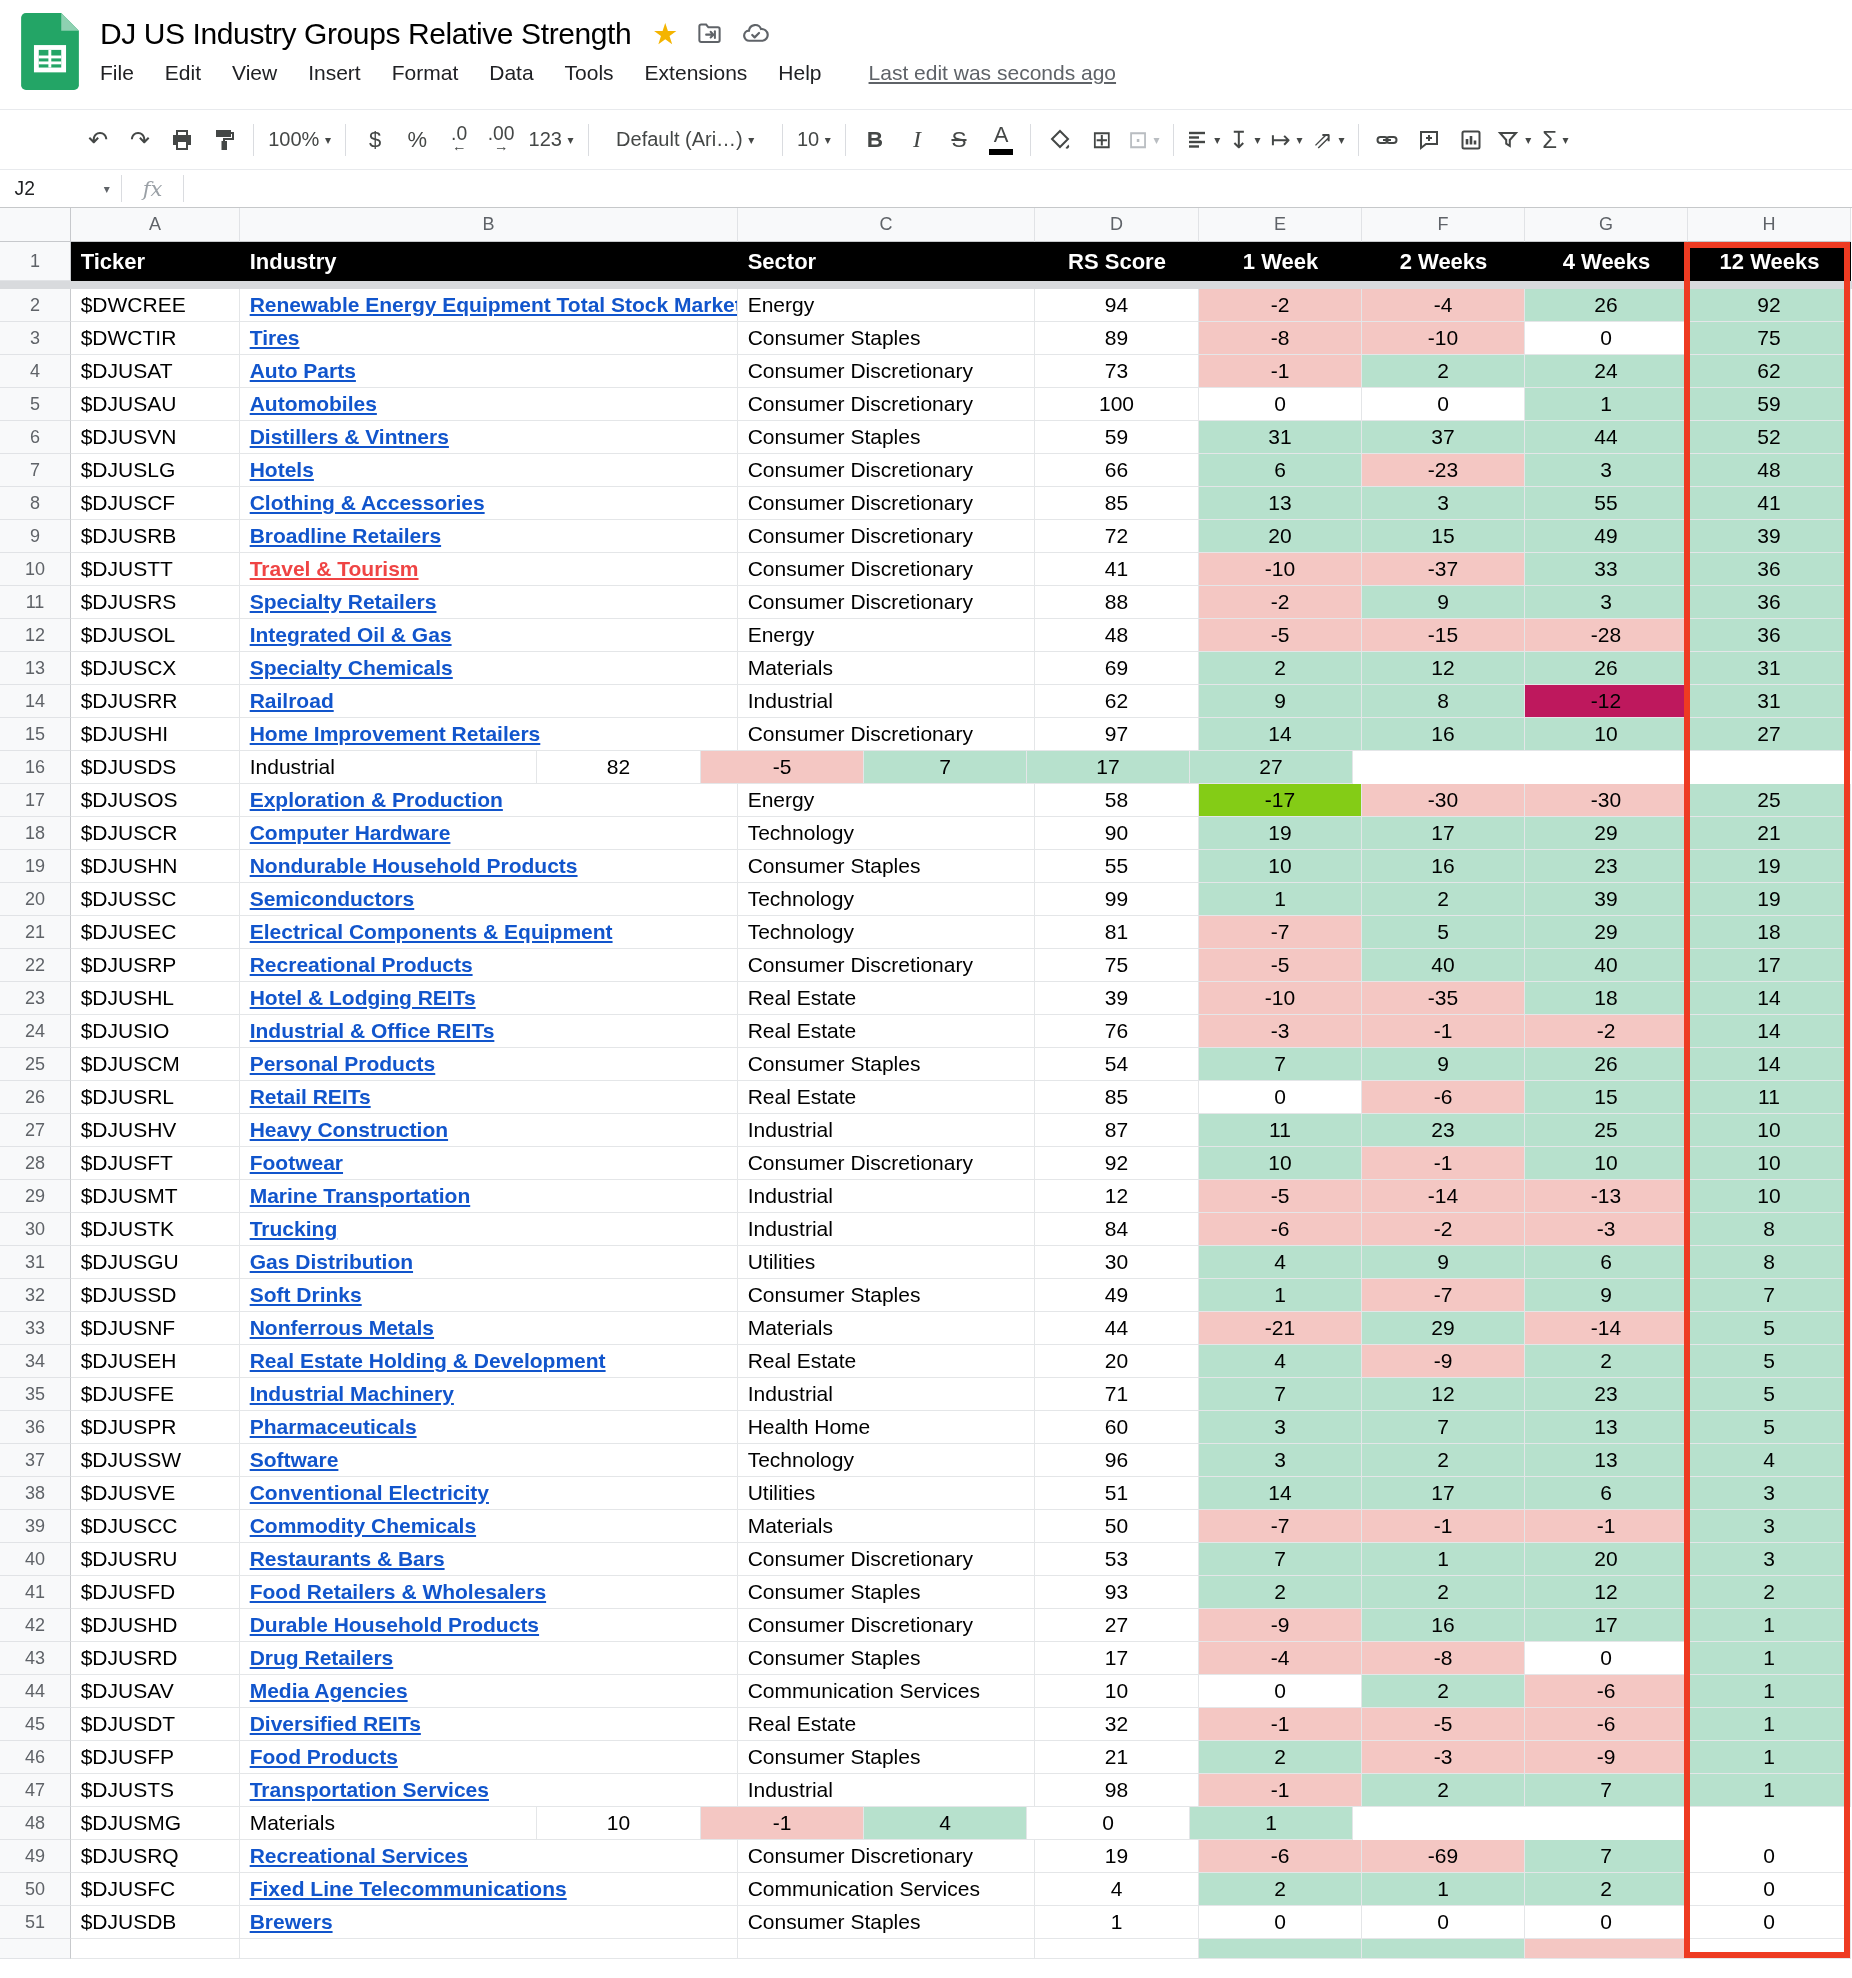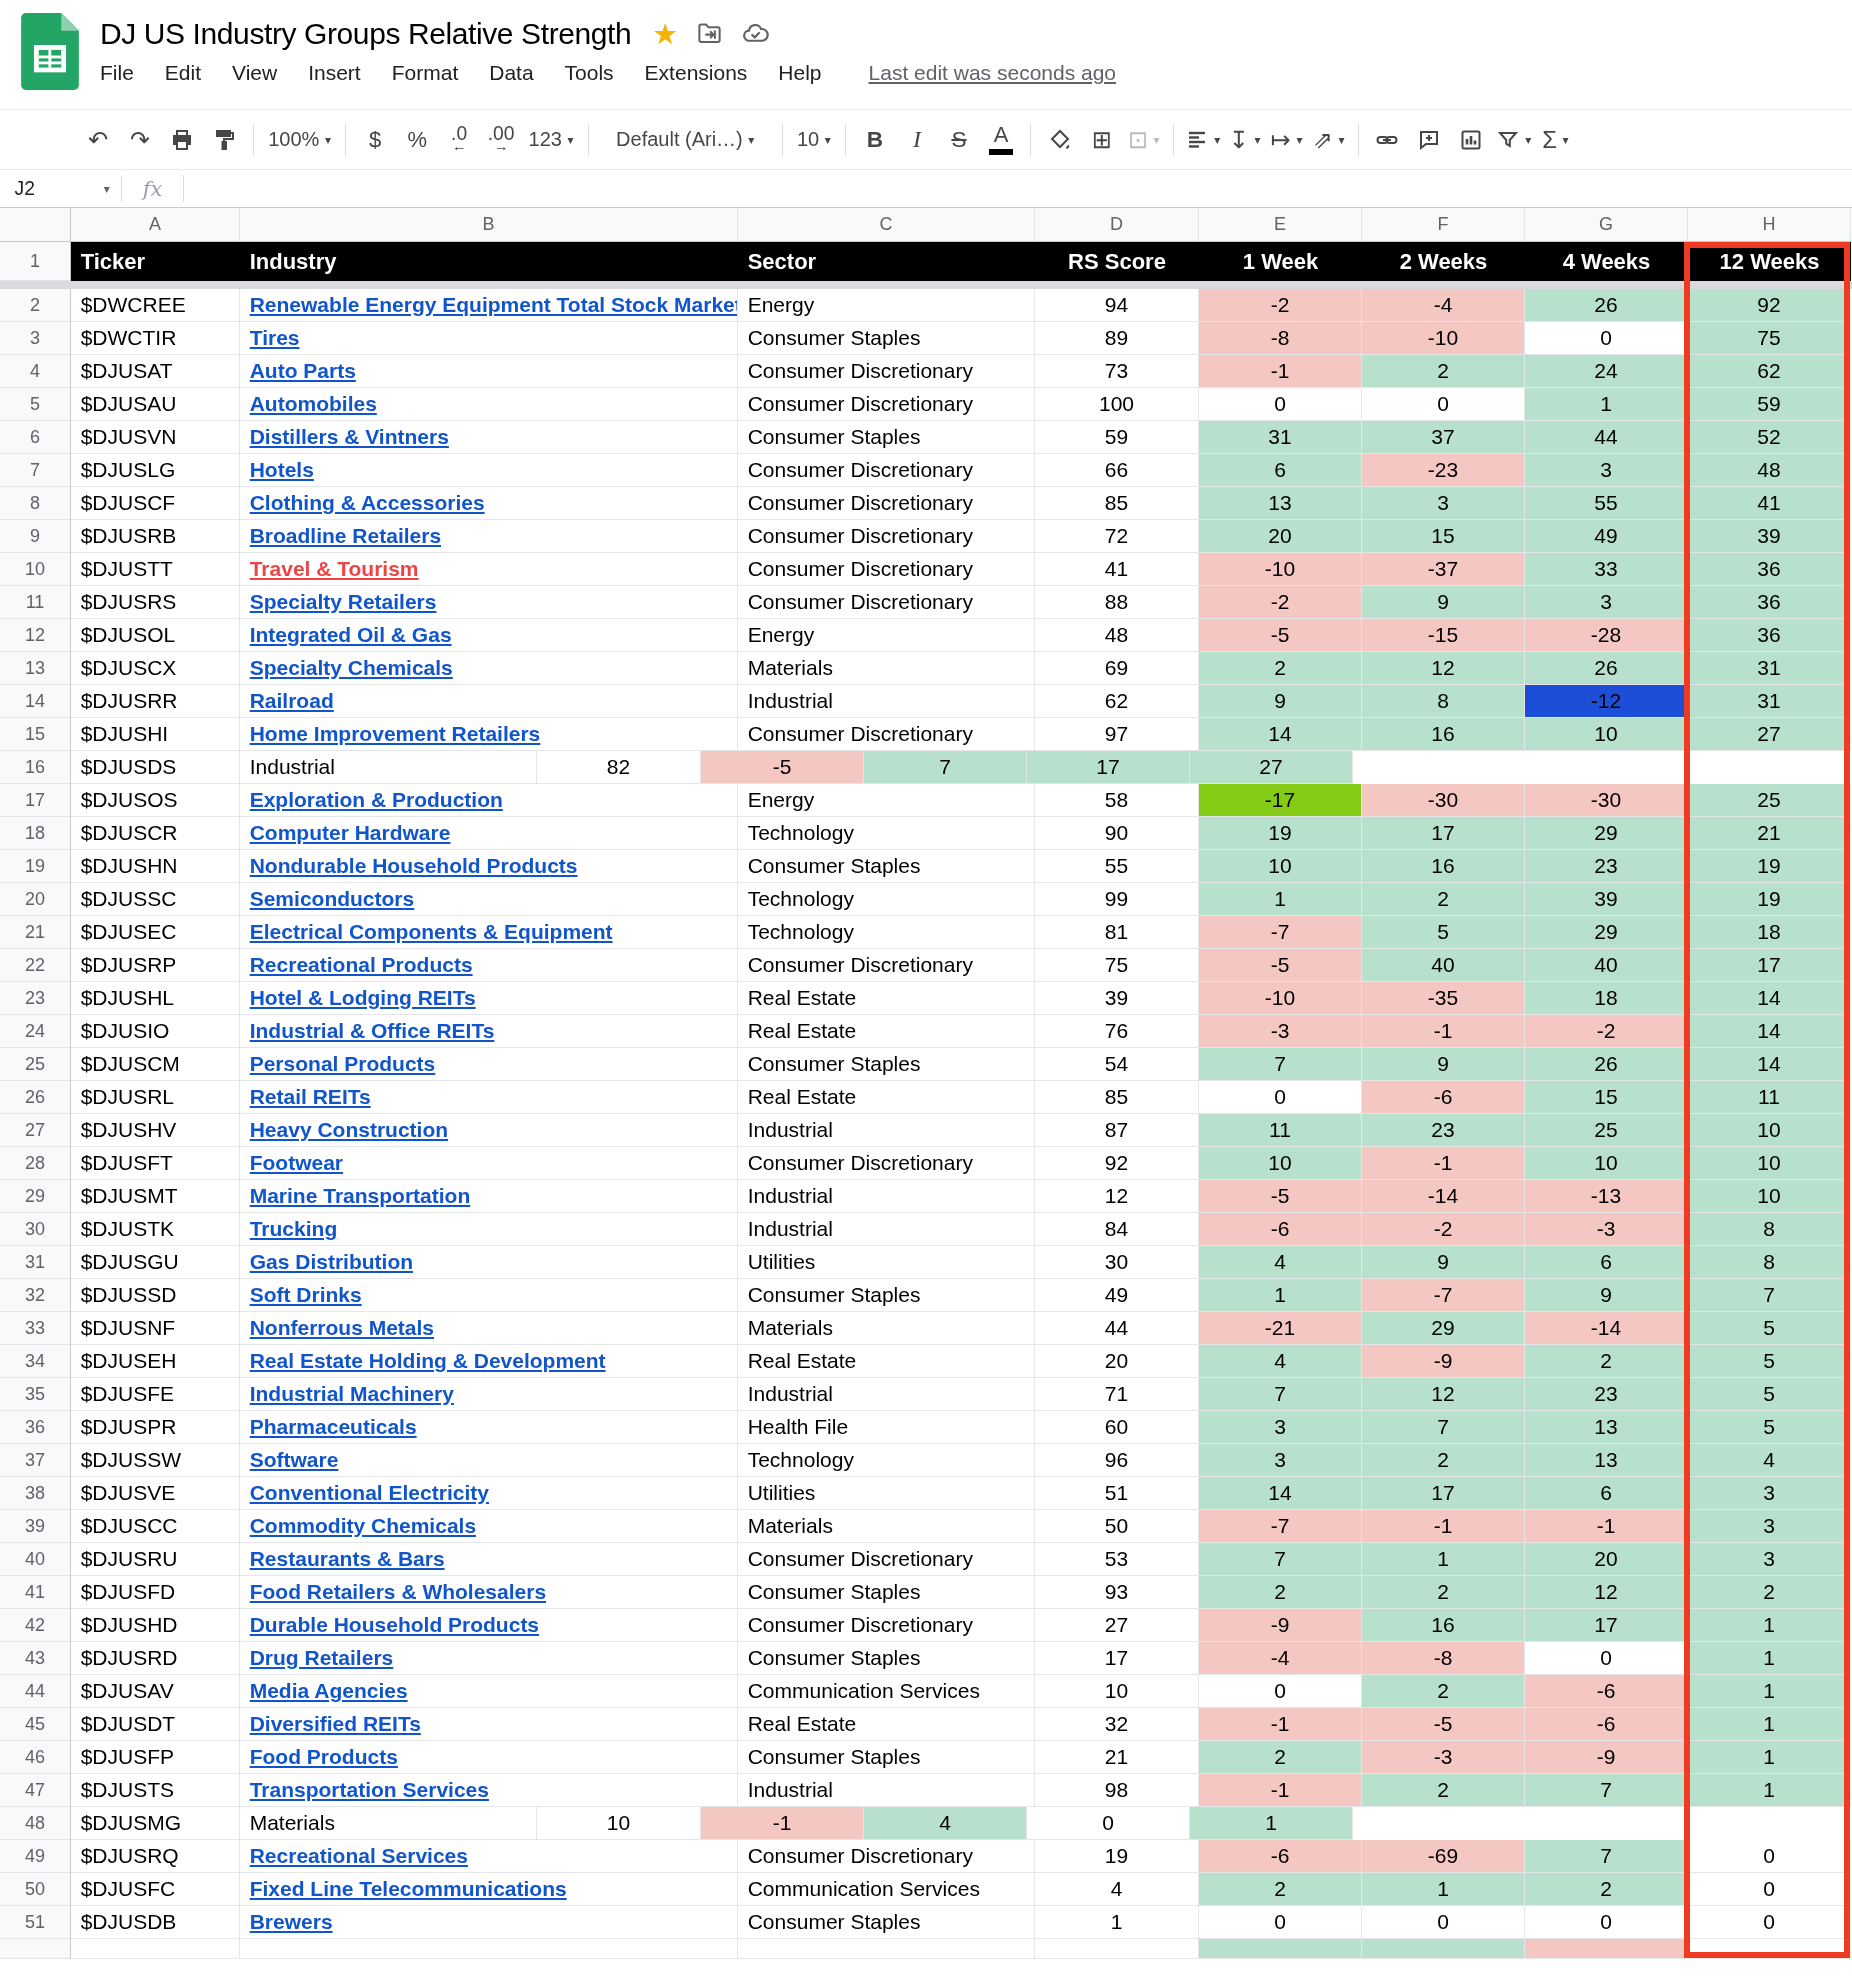--- a/index.html
+++ b/index.html
@@ -450,21 +450,21 @@
       <div class="gr-row row">
         <div class="gut">14</div>
         <div class="cell cA left">$DJUSRR</div>
         <div class="cell cB left">
           <span class="ind-link" style="color: rgb(17, 85, 204);">Railroad</span>
         </div>
         <div class="cell cC left">Industrial</div>
         <div class="cell cD center">62</div>
         <div class="cell cE center" style="background: rgb(183, 225, 205);">9</div>
         <div class="cell cF center" style="background: rgb(183, 225, 205);">8</div>
-        <div class="cell cG center" style="background: #1d4ed8;">-12</div>
+        <div class="cell cG center" style="background: #be185d;">-12</div>
         <div class="cell cH center" style="background: rgb(183, 225, 205);">31</div>
       </div>
       <div class="gr-row row">
         <div class="gut">15</div>
         <div class="cell cA left">$DJUSHI</div>
         <div class="cell cB left">
           <span class="ind-link" style="color: rgb(17, 85, 204);">Home Improvement Retailers</span>
         </div>
         <div class="cell cC left">Consumer Discretionary</div>
         <div class="cell cD center">97</div>
@@ -729,21 +729,21 @@
         <div class="cell cF center" style="background: rgb(183, 225, 205);">12</div>
         <div class="cell cG center" style="background: rgb(183, 225, 205);">23</div>
         <div class="cell cH center" style="background: rgb(183, 225, 205);">5</div>
       </div>
       <div class="gr-row row">
         <div class="gut">36</div>
         <div class="cell cA left">$DJUSPR</div>
         <div class="cell cB left">
           <span class="ind-link" style="color: rgb(17, 85, 204);">Pharmaceuticals</span>
         </div>
-        <div class="cell cC left">Health File</div>
+        <div class="cell cC left">Health Home</div>
         <div class="cell cD center">60</div>
         <div class="cell cE center" style="background: rgb(183, 225, 205);">3</div>
         <div class="cell cF center" style="background: rgb(183, 225, 205);">7</div>
         <div class="cell cG center" style="background: rgb(183, 225, 205);">13</div>
         <div class="cell cH center" style="background: rgb(183, 225, 205);">5</div>
       </div>
       <div class="gr-row row">
         <div class="gut">37</div>
         <div class="cell cA left">$DJUSSW</div>
         <div class="cell cB left">

